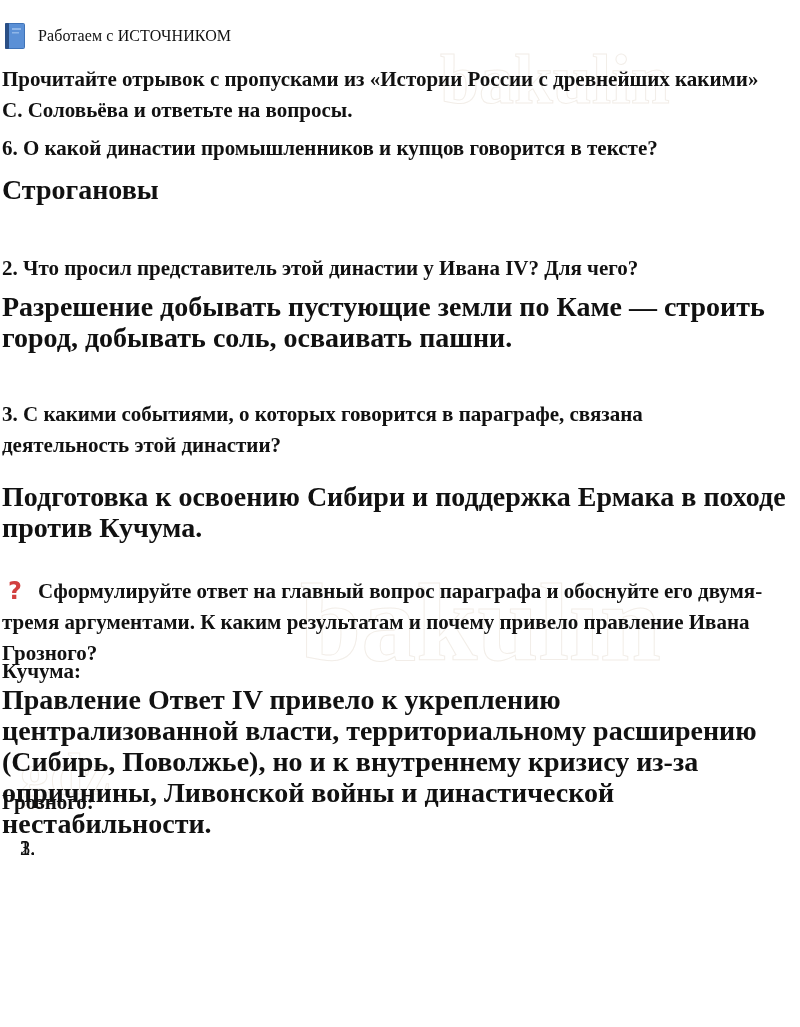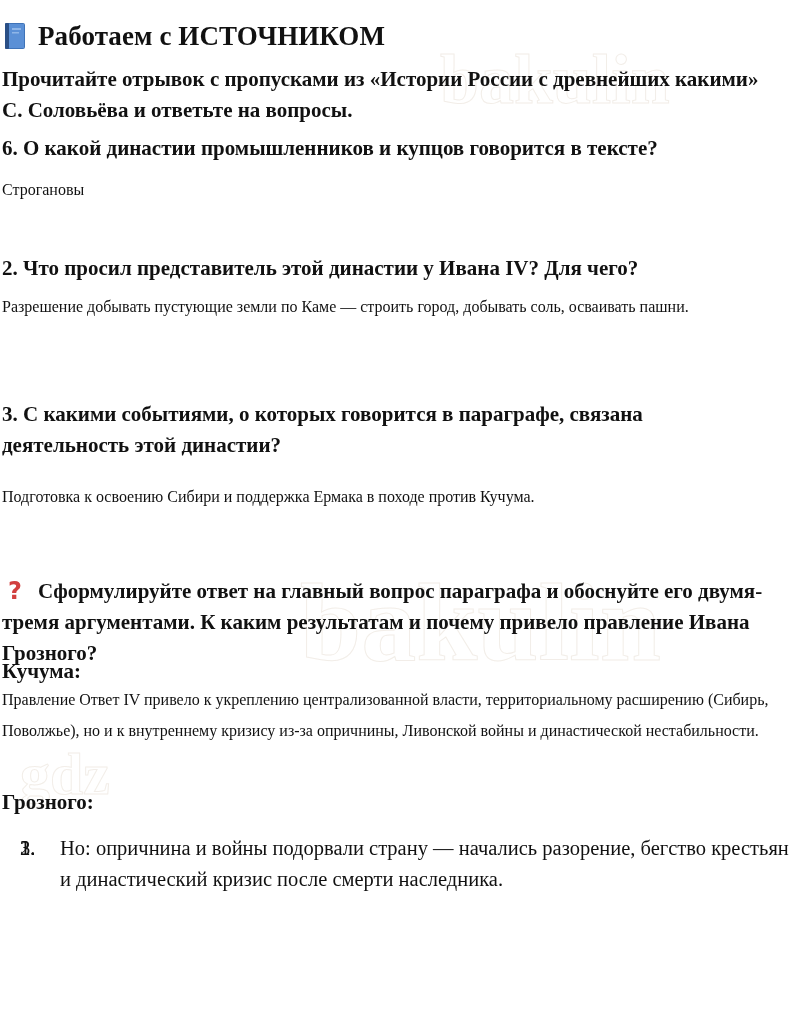--- a/index.html
+++ b/index.html
@@ -22,37 +22,38 @@
       align-items: center;
       height: 32px;
     }
     .book-icon {
       width: 22px; height: 28px;
       margin-right: 12px;
       position: relative;
     }
     .book-icon svg { display: block; }
     .title-text {
-      font-weight: bold;
-      font-size: 27px;
+      font-weight: normal;
+      font-size: 16px;
       letter-spacing: 0.1px;
     }
     .block {
       position: absolute;
       left: 2px;
       width: 796px;
     }
     .bold {
       font-weight: bold;
       font-size: 21px;
       line-height: 31px;
     }
     .normal {
-      font-size: 16px;
+      font-size: 28px;
       line-height: 31px;
+      font-weight: bold;
     }
     .q-icon {
       display: inline-block;
       width: 22px;
       color: #d2403f;
       font-weight: bold;
       font-size: 24px;
       margin-left: 6px;
       margin-right: 8px;
       font-family: "DejaVu Sans", sans-serif;
@@ -128,16 +129,15 @@
 <div class="block" style="top:824px; width:790px;">
   <ol class="args">
     <li>
       <span class="num">1.</span>
     </li>
     <li>
       <span class="num">2.</span>
     </li>
     <li>
       <span class="num">3.</span>
-      <span>Но: опричнина и войны подорвали страну — начались разорение, бегство крестьян и династический кризис после смерти наследника.</span>
     </li>
   </ol>
 </div>
 
 </body></html>

